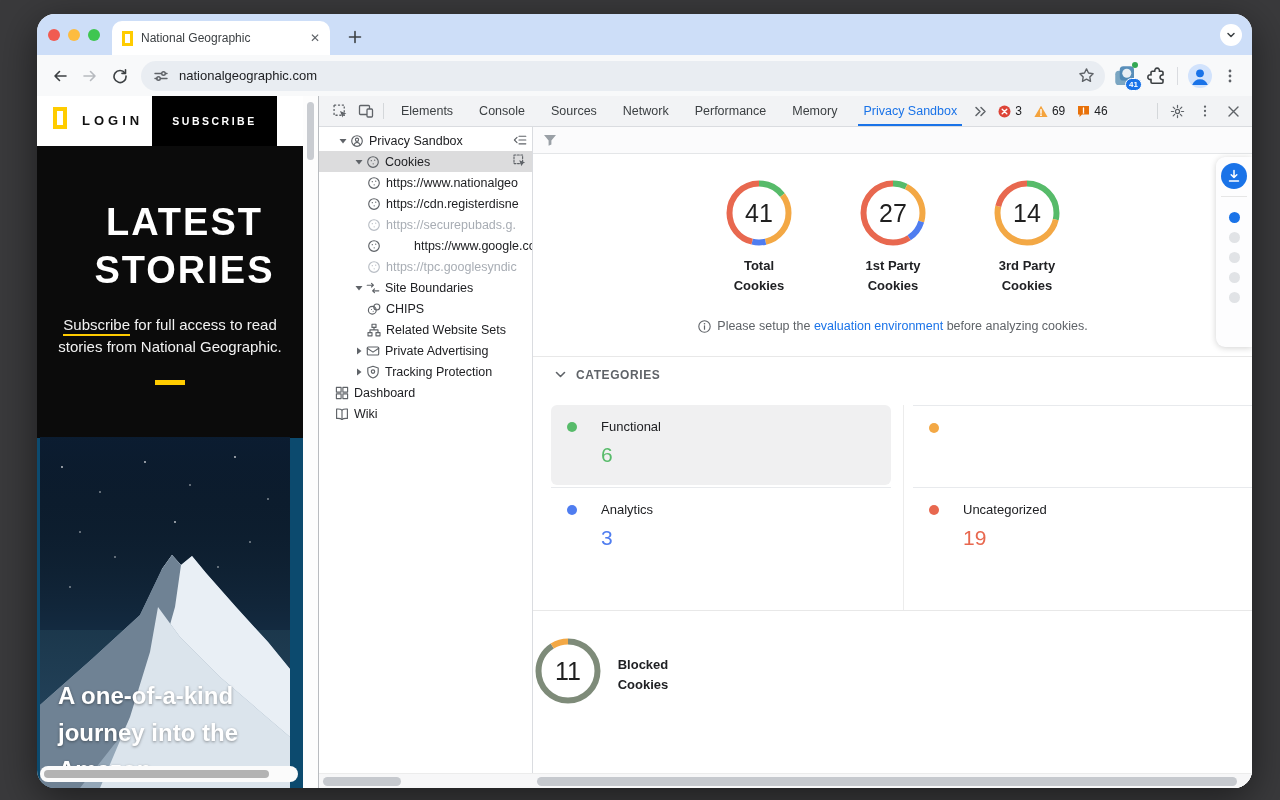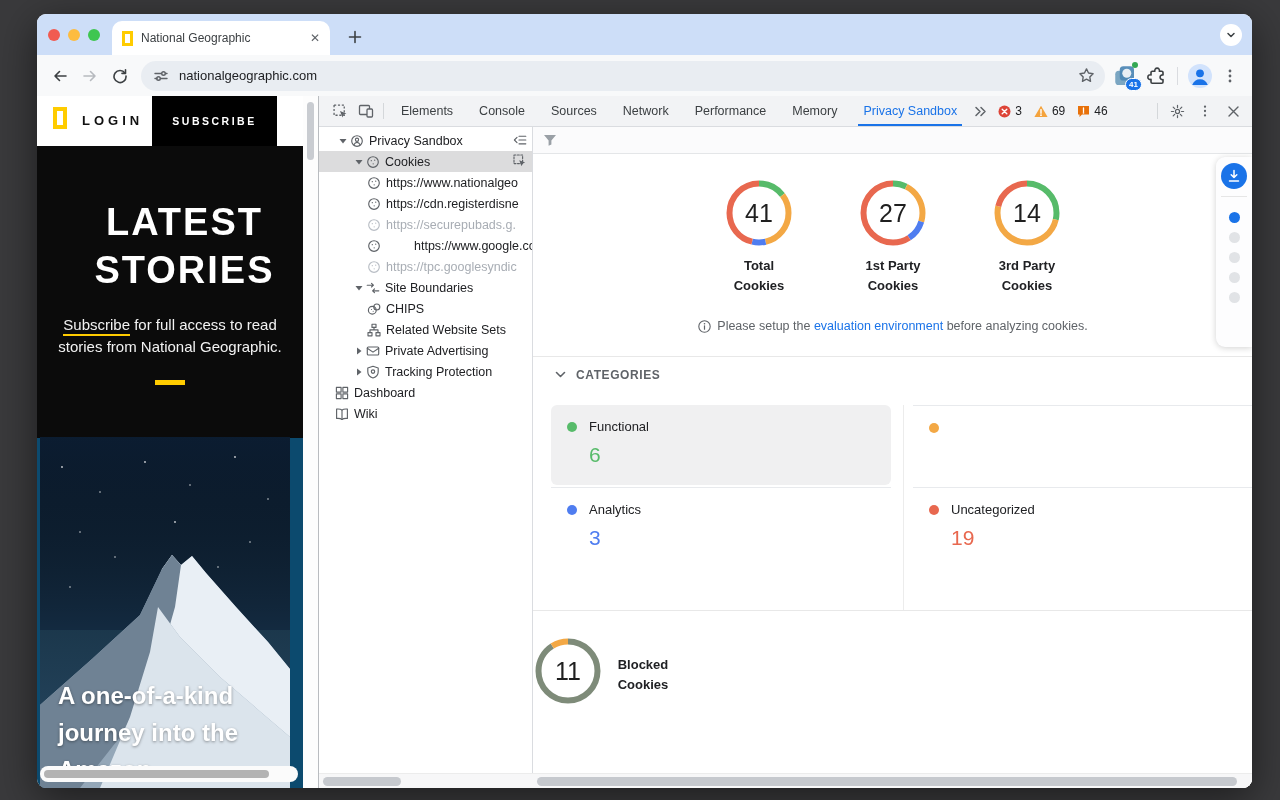--- a/index.html
+++ b/index.html
@@ -1,20 +1,20 @@
 <!DOCTYPE html>
 <html><head>
 <meta charset="utf-8">
 <style>
   * { margin:0; padding:0; box-sizing:border-box; }
   html,body { width:1280px; height:800px; overflow:hidden; }
   body { background:#3a3a3c; font-family:"Liberation Sans","DejaVu Sans",sans-serif; position:relative; }
 
   .window { position:absolute; left:37px; top:14px; width:1215px; height:774px;
-            border-radius:9px; overflow:hidden; background:#fff;
+            border-radius:18px; overflow:hidden; background:#fff;
             box-shadow:0 10px 40px rgba(0,0,0,.5); }
 
   
   .tabstrip { position:absolute; left:0; top:0; width:100%; height:41px; background:#cddef8; }
   .traffic { position:absolute; top:15px; width:12px; height:12px; border-radius:50%; }
   .t-red { left:11px; background:#f15b51; }
   .t-yellow { left:31px; background:#fdbc40; }
   .t-green { left:51px; background:#3fc650; }
   .tab { position:absolute; left:75px; top:7px; width:218px; height:34px; background:#fff;
          border-radius:10px 10px 0 0; display:flex; align-items:center; padding:0 10px; gap:8px; }
@@ -117,21 +117,21 @@
 
   .hr { position:absolute; left:0; width:720px; height:1px; background:#e8e8e8; }
   .hr1 { top:202px; } .hr2 { top:456px; }
 
   .cat-header { position:absolute; left:22px; top:214px; display:flex; align-items:center; gap:10px;
                 font-size:12px; font-weight:bold; letter-spacing:.6px; color:#5f6368; }
 
   .cat-grid { position:absolute; left:0; top:251px; width:720px; height:205px; }
   .cat-vsep { position:absolute; left:370px; top:0; width:1px; height:205px; background:#ececec; }
   .cat-cell { position:absolute; width:340px; }
-  .cat-cell .inner { padding:14px 0 0 4px; position:relative; }
+  .cat-cell .inner { padding:14px 0 0 16px; position:relative; }
   .cat-cell.bordered { border-top:1px solid #e8eaed; }
   .cat-cell.selected { background:#f0f0f1; border-radius:6px; border-top:none; }
   .cat-dot { position:absolute; left:16px; top:17px; width:10px; height:10px; border-radius:50%; }
   .cat-label { margin-left:34px; font-size:13px; font-weight:500; color:#202124; }
   .cat-value { margin-left:34px; margin-top:9px; font-size:21px; }
 
   .blocked-block { position:absolute; left:0; top:482px; width:720px; display:flex;
                    flex-direction:row; align-items:center; }
 
   .float-panel { position:absolute; right:0; top:30px; width:36px; height:190px; background:#fdfdfe;

